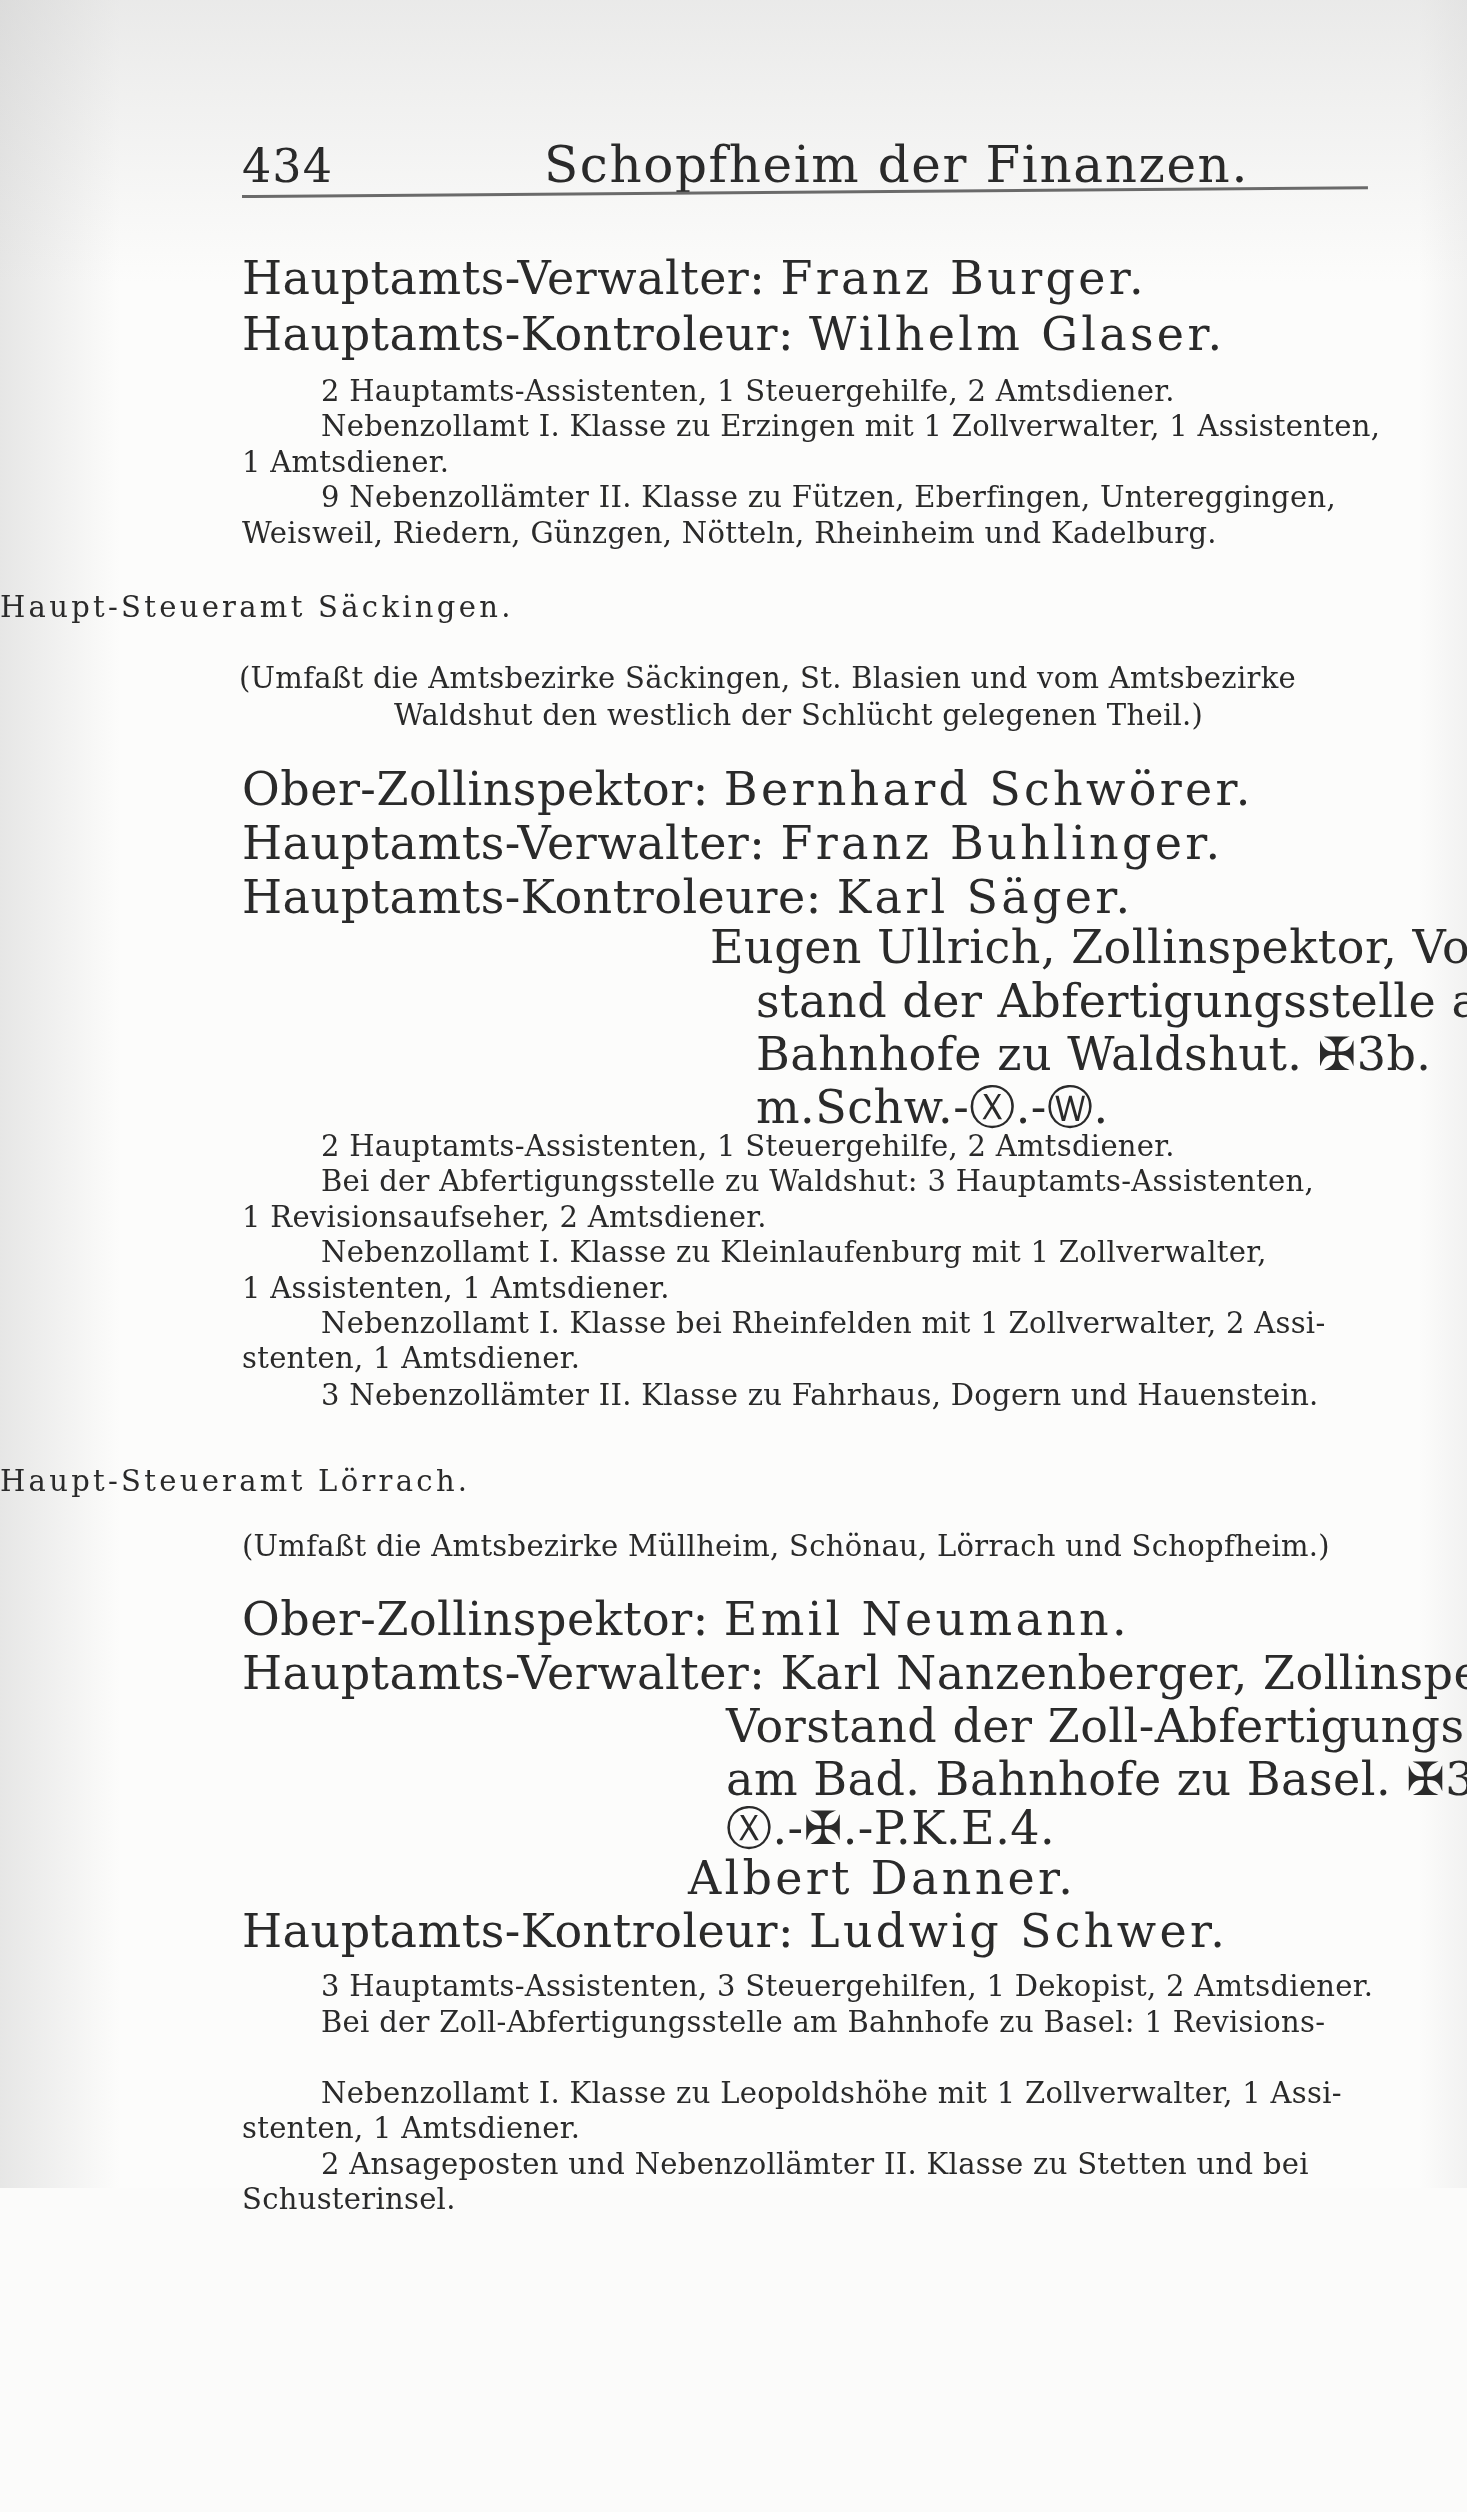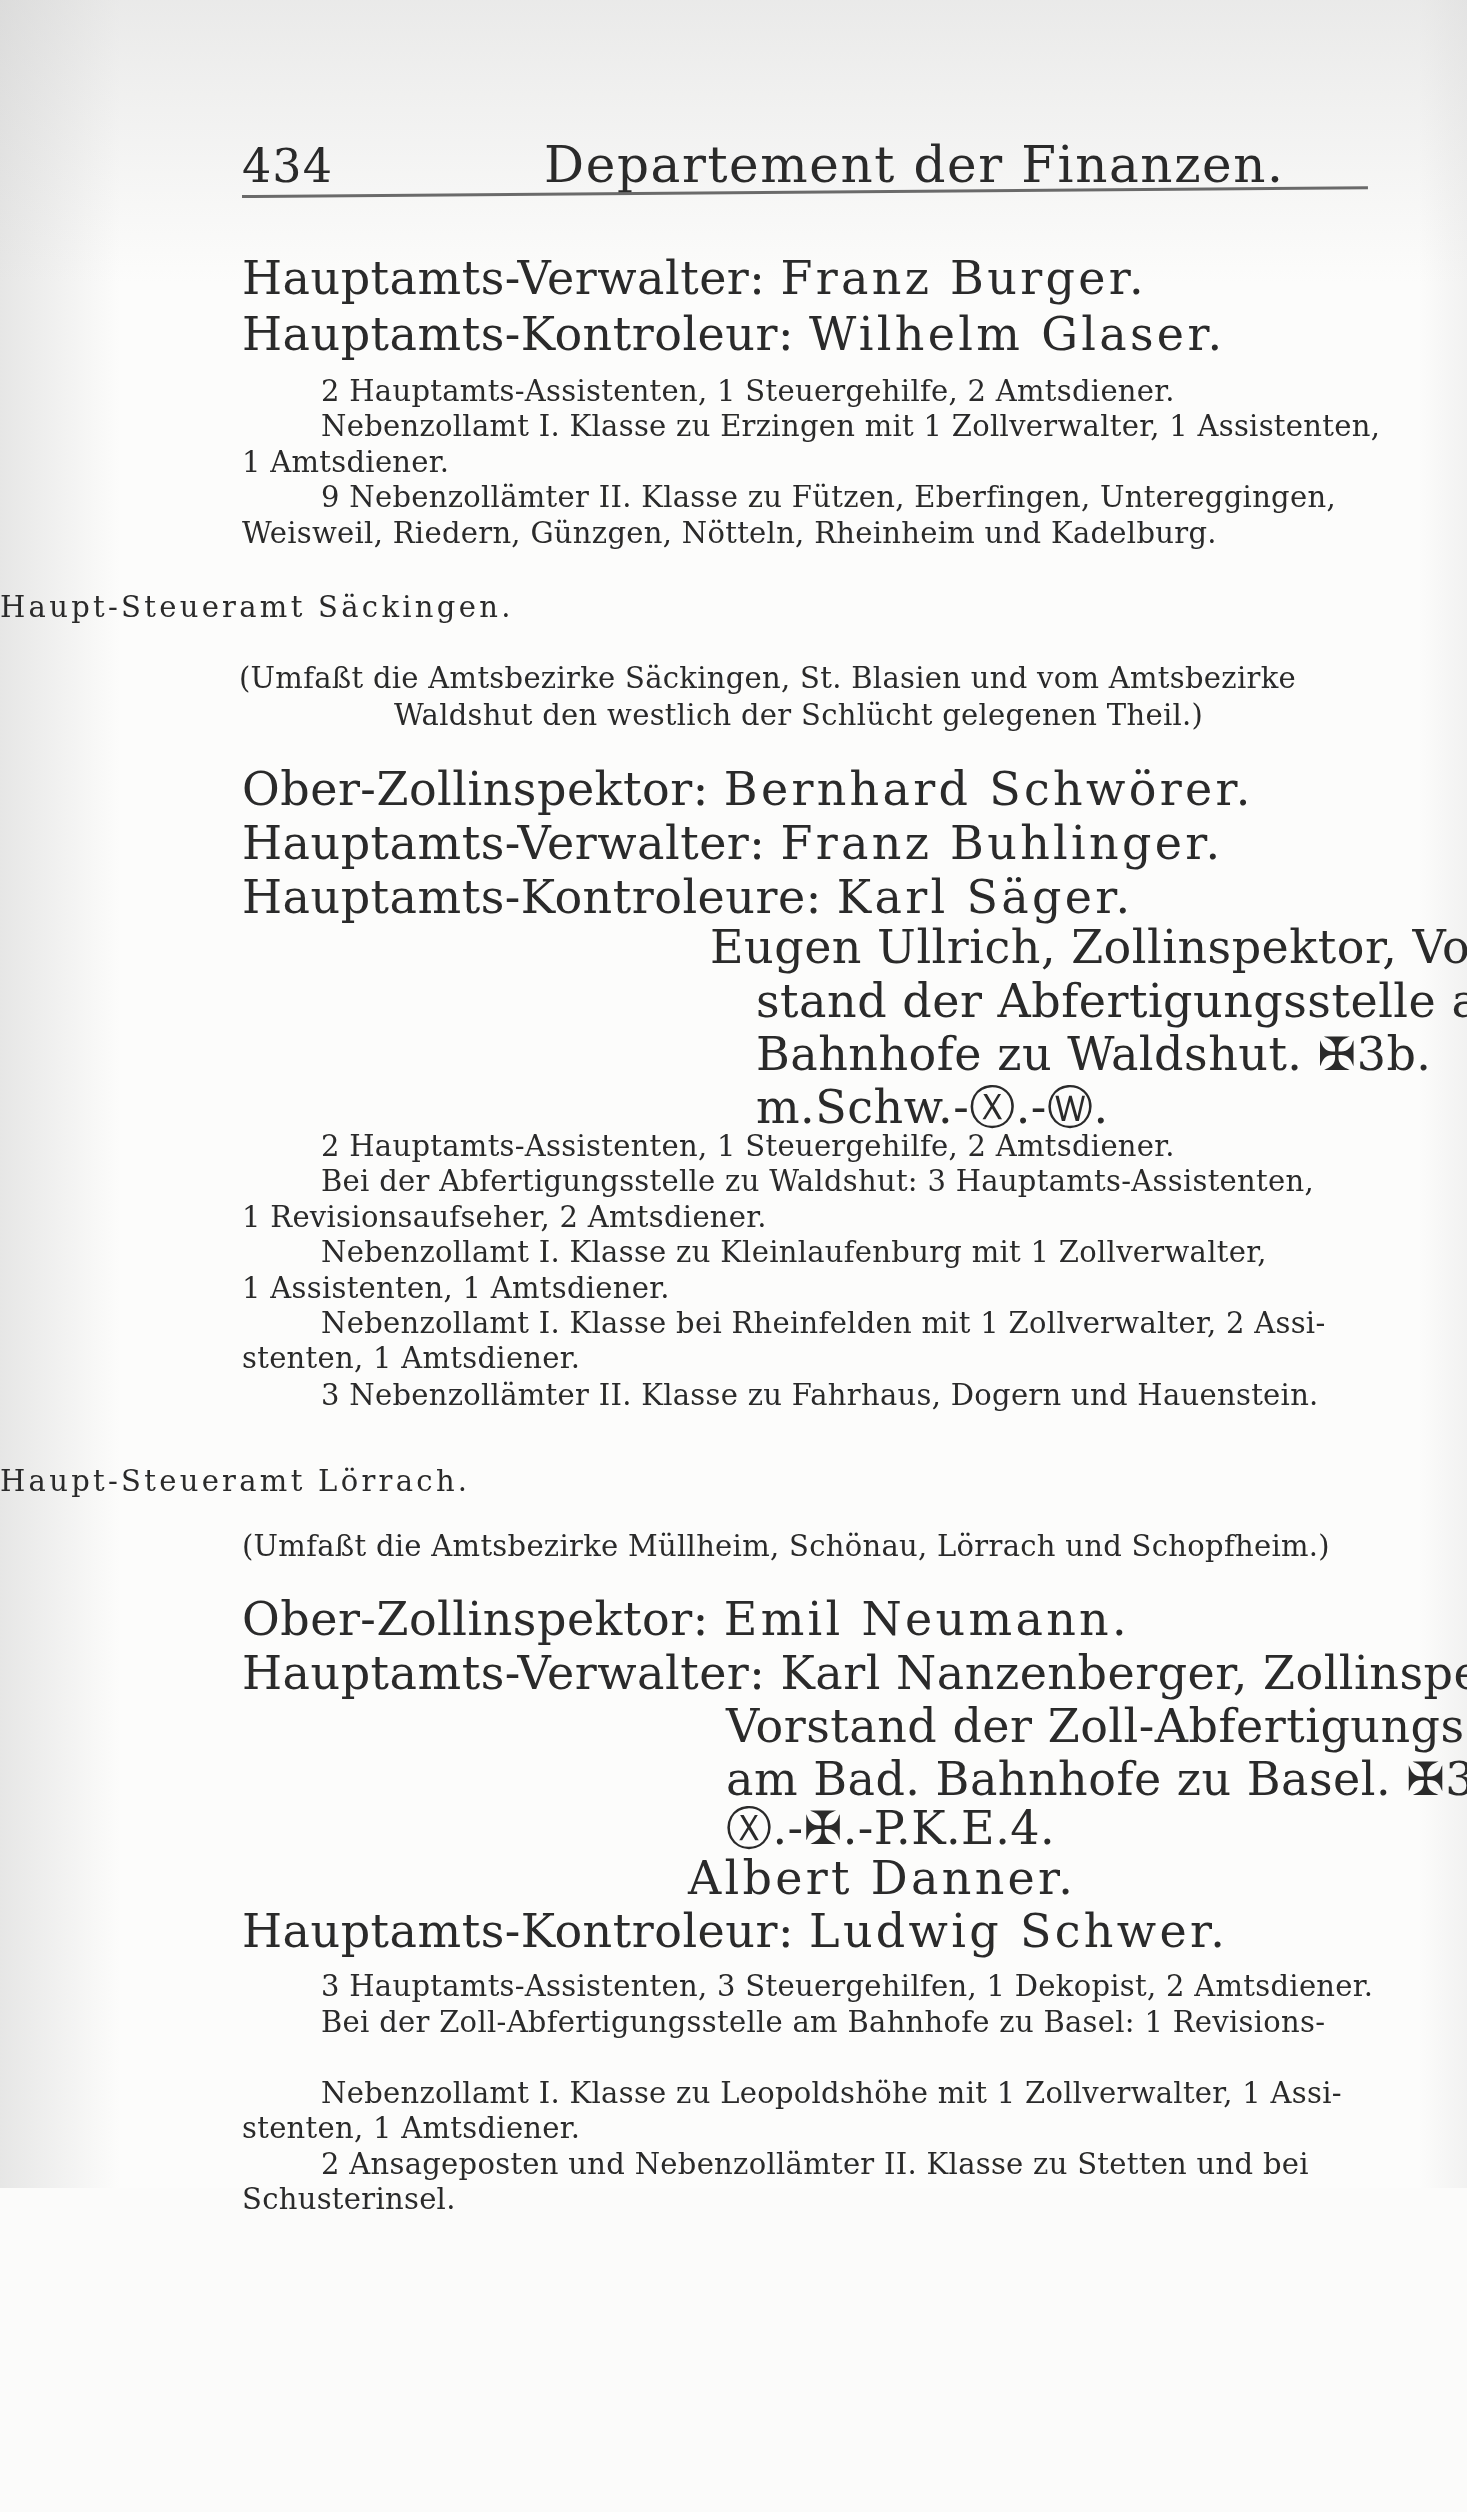--- a/index.html
+++ b/index.html
@@ -27,21 +27,21 @@
   .small { font-size: 29px; line-height: 35px; letter-spacing: 0.3px; }
   .center { left: 0; width: 1468px; text-align: left; }
   .spaced { letter-spacing: 3.3px; }
 </style>
 </head>
 <body>
 
 <div class="page">
 
   <div class="abs header-num">434</div>
-  <div class="abs header-title">Departement der Finanzen.</div>
+  <div class="abs header-title">Schopfheim der Finanzen.</div>
   <div class="abs rule"></div>
 
   <div class="abs big" style="left:242px; top:251px;">
     <span>Hauptamts-Verwalter:</span>
     <span class="spaced">Franz Burger.</span>
   </div>
   <div class="abs big" style="left:242px; top:307px;">
     <span>Hauptamts-Kontroleur:</span>
     <span class="spaced">Wilhelm Glaser.</span>
   </div>

